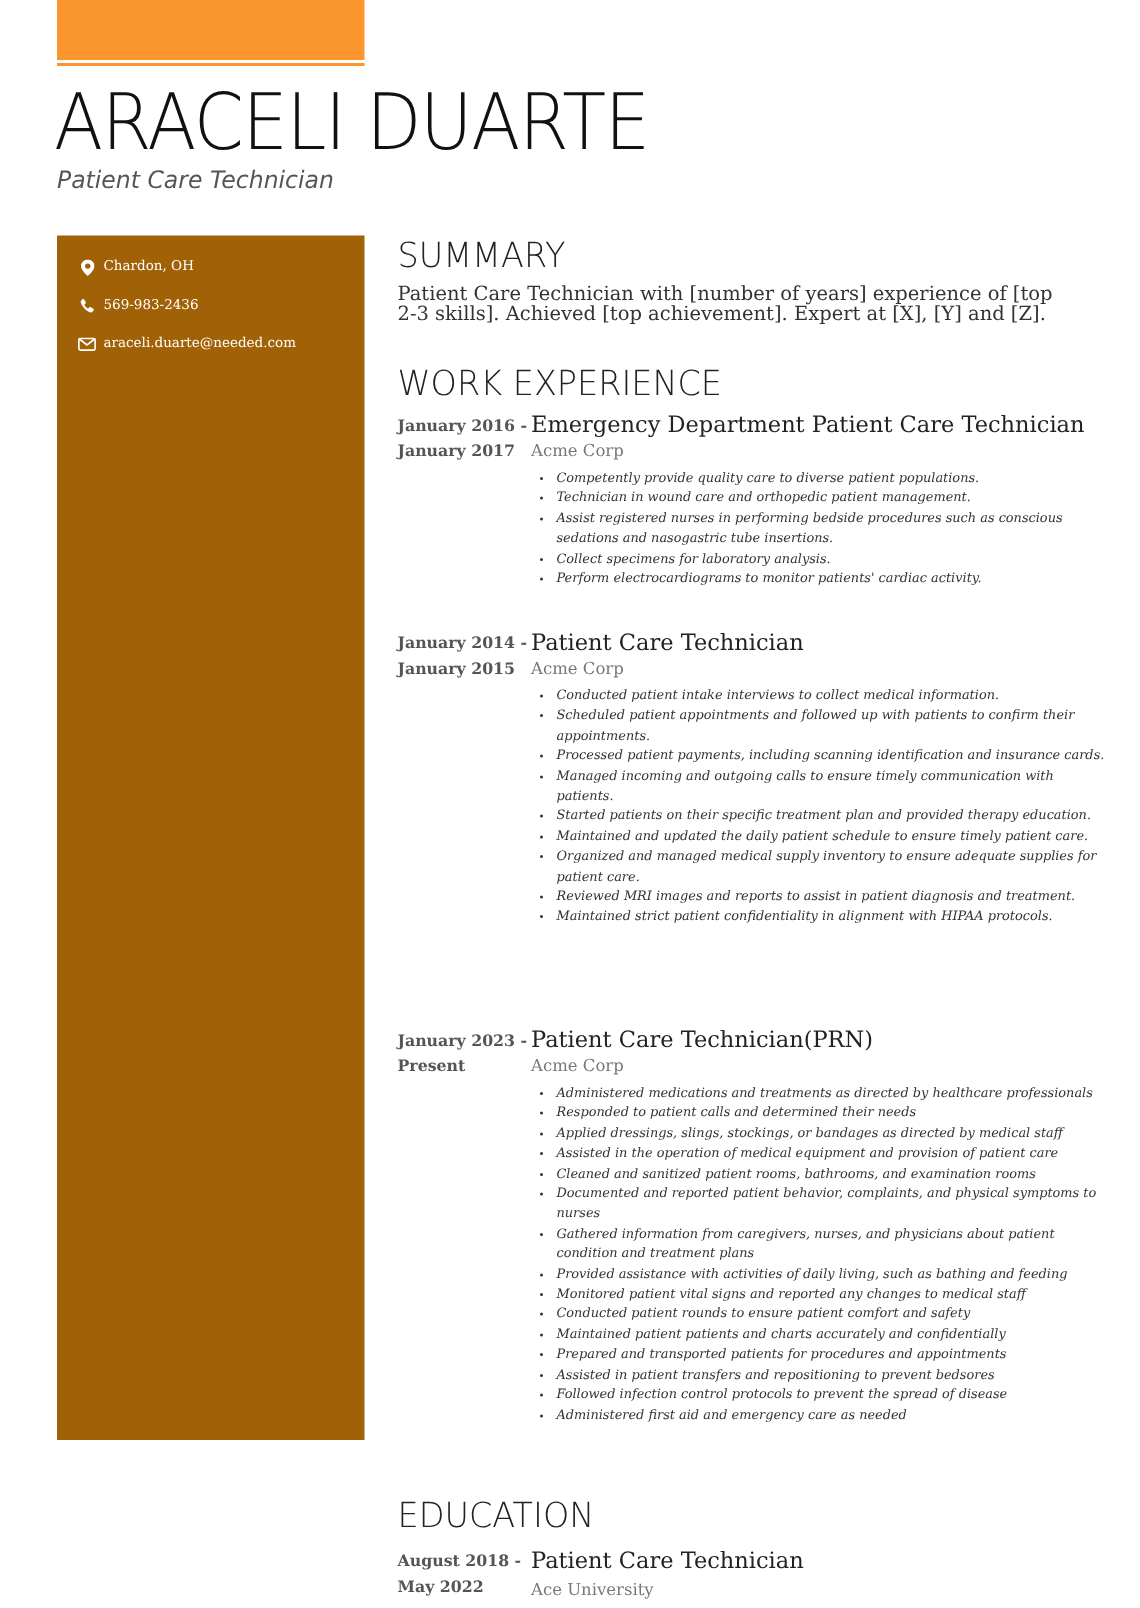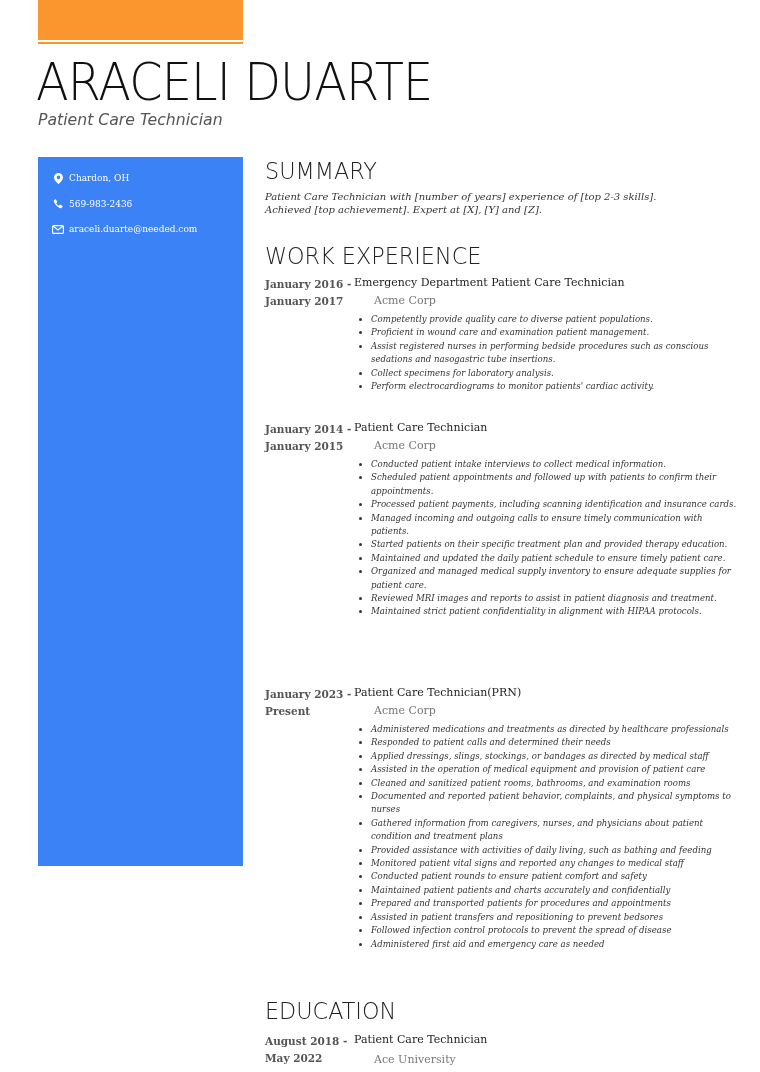--- a/index.html
+++ b/index.html
@@ -23,52 +23,52 @@
     white-space: nowrap;
     transform: scaleX(0.92); transform-origin: left top;
   }
   .job-title {
     position: absolute; left: 38px; top: 110px;
     font-family: "DejaVu Sans", sans-serif; font-style: italic;
     font-size: 16px; color: #555; line-height: 20px;
     transform: scaleX(0.98); transform-origin: left top;
   }
   .sidebar {
-    position: absolute; left: 38px; top: 157px; width: 205px; height: 709px;
-    background: #3b82f6;
+    position: absolute; left: 38px; top: 157px; width: 205px; height: 803px;
+    background: #a16207;
   }
   .contact {
     position: absolute; left: 14px; display: flex; align-items: center;
     font-size: 9px; color: #fff; white-space: nowrap;
   }
   .contact .ic { width: 12px; height: 12px; margin-right: 5px; display: inline-flex; align-items: center; justify-content: center; }
   .contact .ic svg { display: block; }
   .section-title {
     position: absolute; left: 265px;
     font-family: "DejaVu Sans", sans-serif; font-weight: 300;
     font-size: 23px; color: #222; letter-spacing: 0px; line-height: 28px;
     white-space: nowrap; transform: scaleX(0.97); transform-origin: left top;
   }
   .summary-text {
     position: absolute; left: 265px; top: 190px; width: 440px;
-    font-size: 10px; line-height: 13px; color: #333; font-style: italic;
+    font-size: 13px; line-height: 13px; color: #333;
   }
   .entry { position: absolute; left: 265px; width: 470px; }
   .entry .dates {
     position: absolute; left: 0; top: 0; width: 88px;
     font-size: 10.5px; font-weight: bold; color: #555; line-height: 17px;
   }
   .entry .dates div { white-space: nowrap; }
   .entry .role {
     position: absolute; left: 89px; top: 0;
-    font-size: 11px; color: #222; line-height: 14px; white-space: nowrap;
+    font-size: 15px; color: #222; line-height: 14px; white-space: nowrap;
   }
   .entry .org {
     position: absolute; left: 89px; top: 18px;
-    font-size: 11px; color: #777; line-height: 14px; white-space: nowrap; margin-left: 20px;
+    font-size: 11px; color: #777; line-height: 14px; white-space: nowrap;
   }
   .entry ul {
     position: absolute; left: 89px; top: 37px; width: 370px;
     margin: 0; padding-left: 17px;
     font-size: 8.6px; line-height: 13.4px; color: #333;
   }
   .entry ul li { margin: 0; padding: 0; font-style: italic; }
 </style>
 </head>
 <body>
@@ -114,21 +114,21 @@
 
 <div class="entry" style="top:276px;">
   <div class="dates">
     <div>January 2016 -</div>
     <div>January 2017</div>
   </div>
   <div class="role">Emergency Department Patient Care Technician</div>
   <div class="org">Acme Corp</div>
   <ul>
       <li>Competently provide quality care to diverse patient populations.</li>
-      <li>Proficient in wound care and examination patient management.</li>
+      <li>Technician in wound care and orthopedic patient management.</li>
       <li>Assist registered nurses in performing bedside procedures such as conscious sedations and nasogastric tube insertions.</li>
       <li>Collect specimens for laboratory analysis.</li>
       <li>Perform electrocardiograms to monitor patients' cardiac activity.</li>
     </ul>
 </div>
 
 <div class="entry" style="top:421px;">
   <div class="dates">
     <div>January 2014 -</div>
     <div>January 2015</div>

